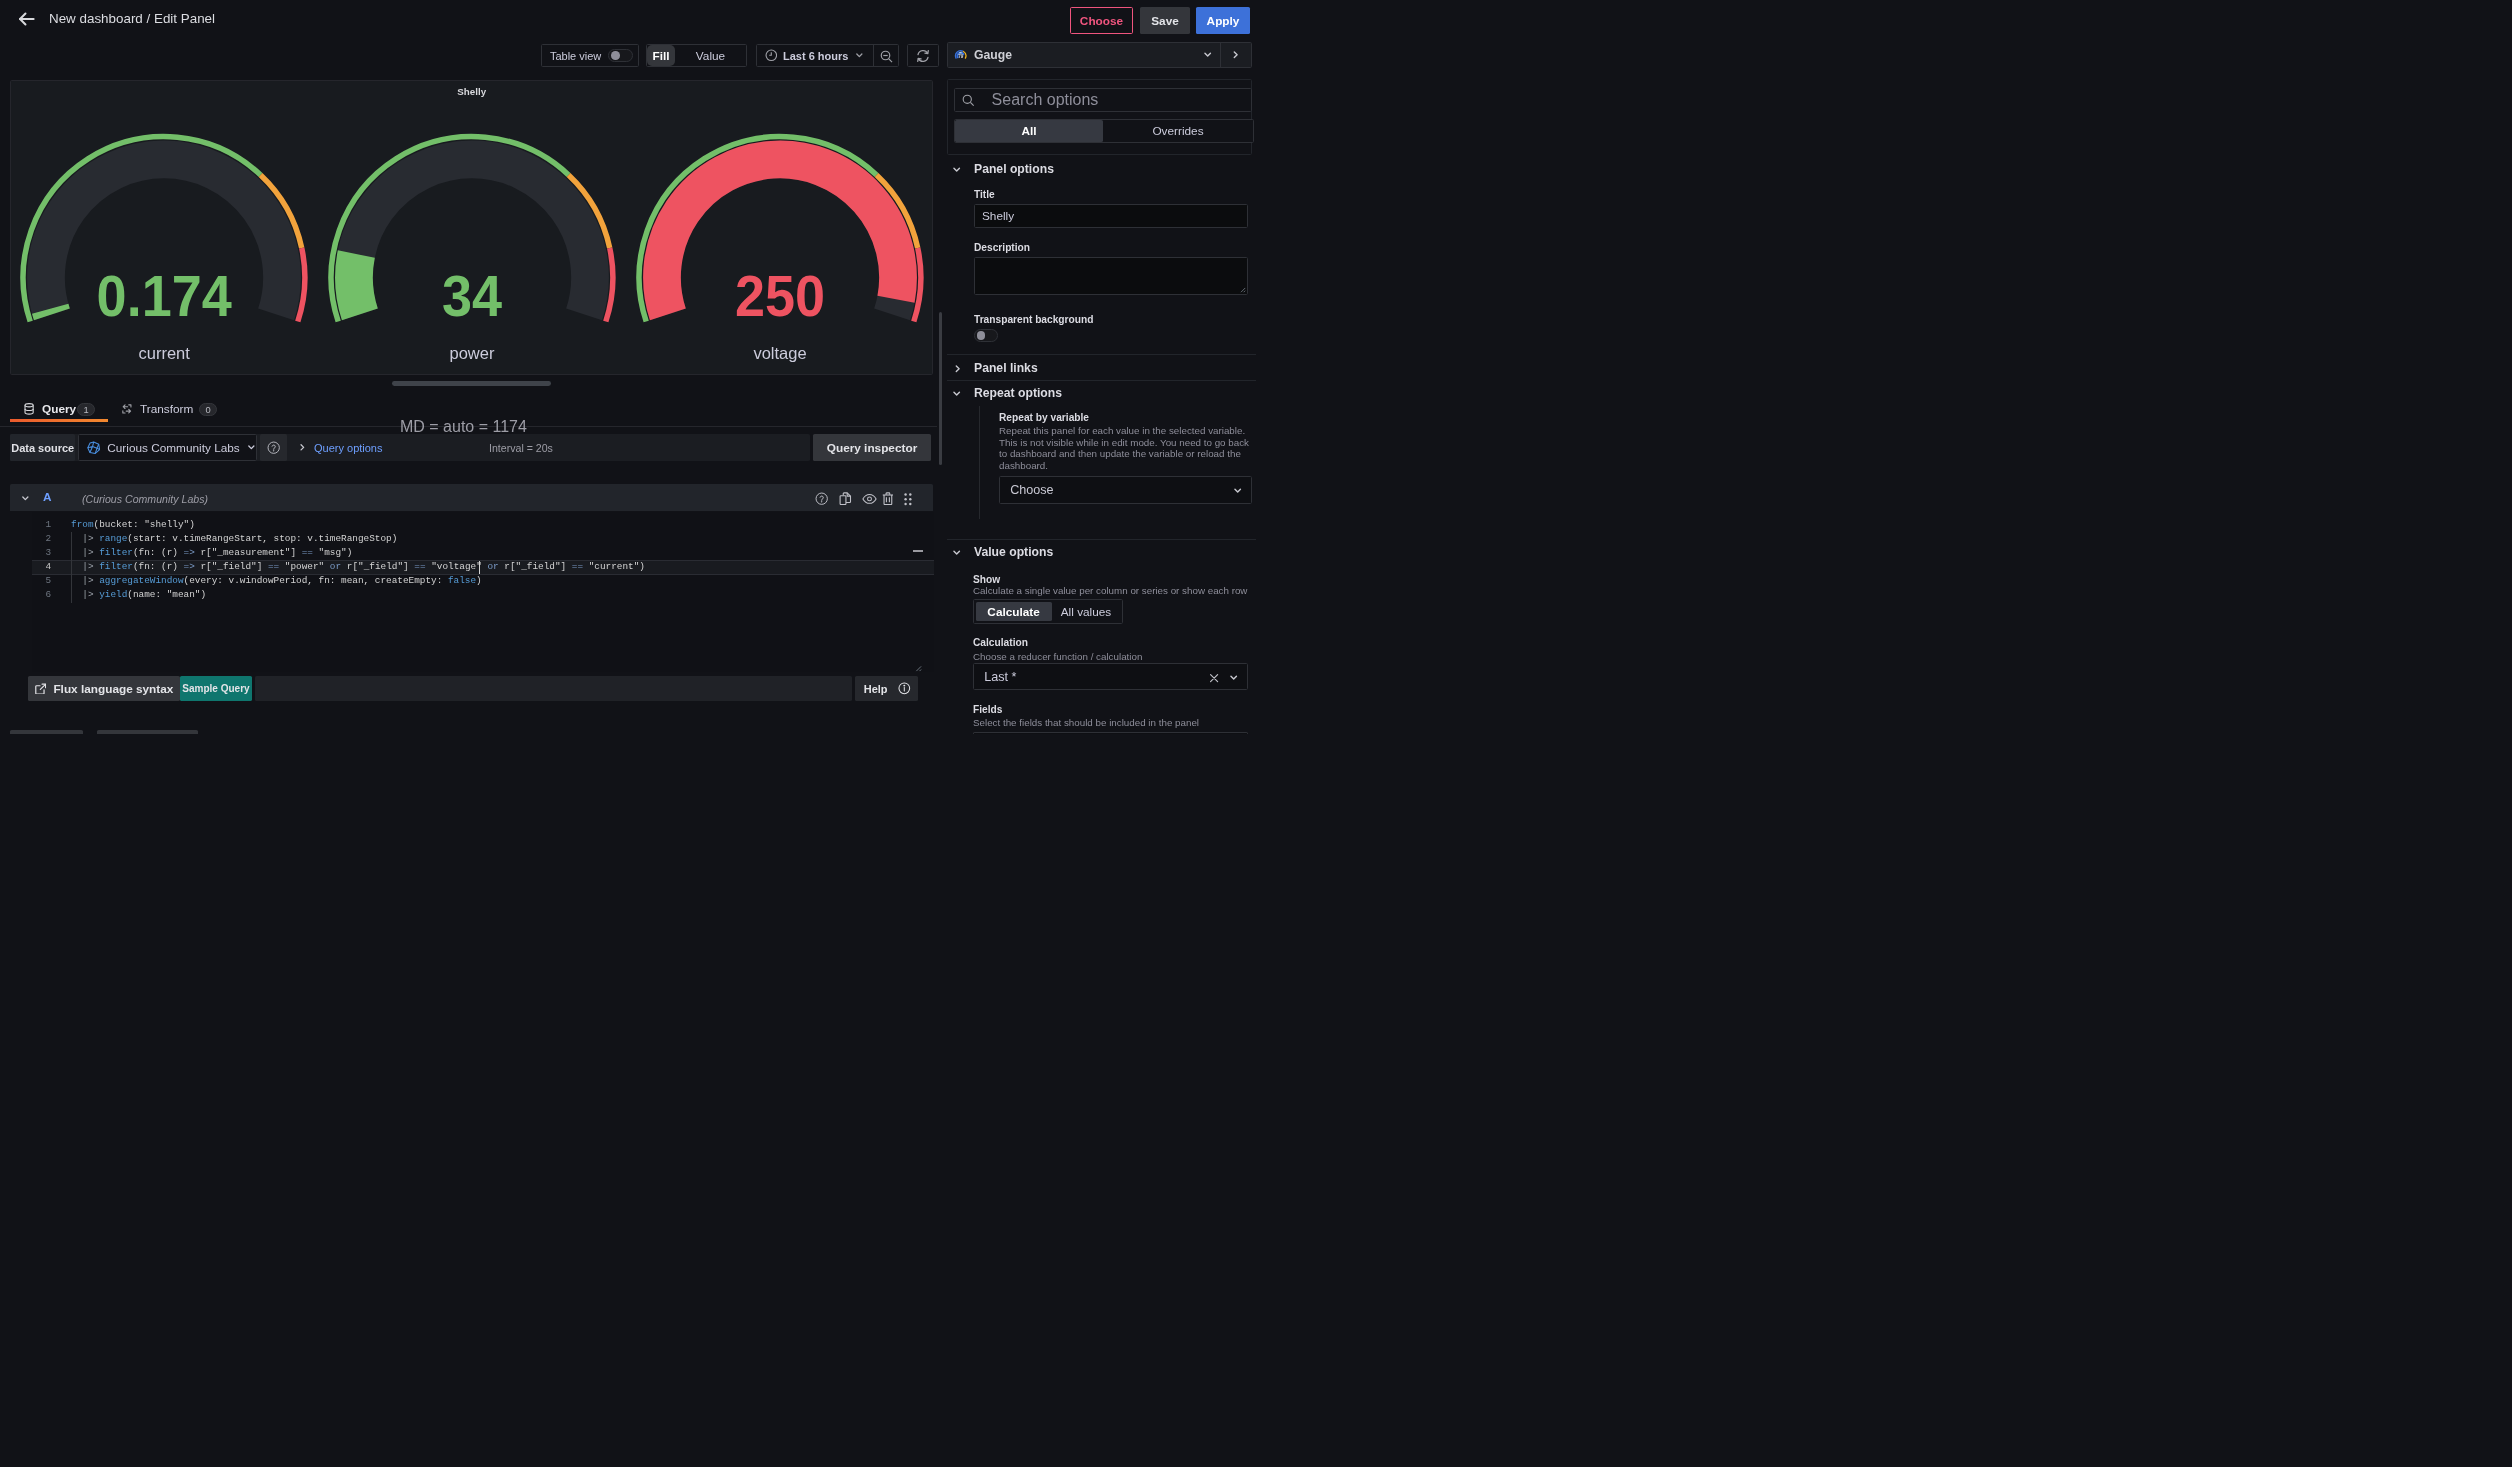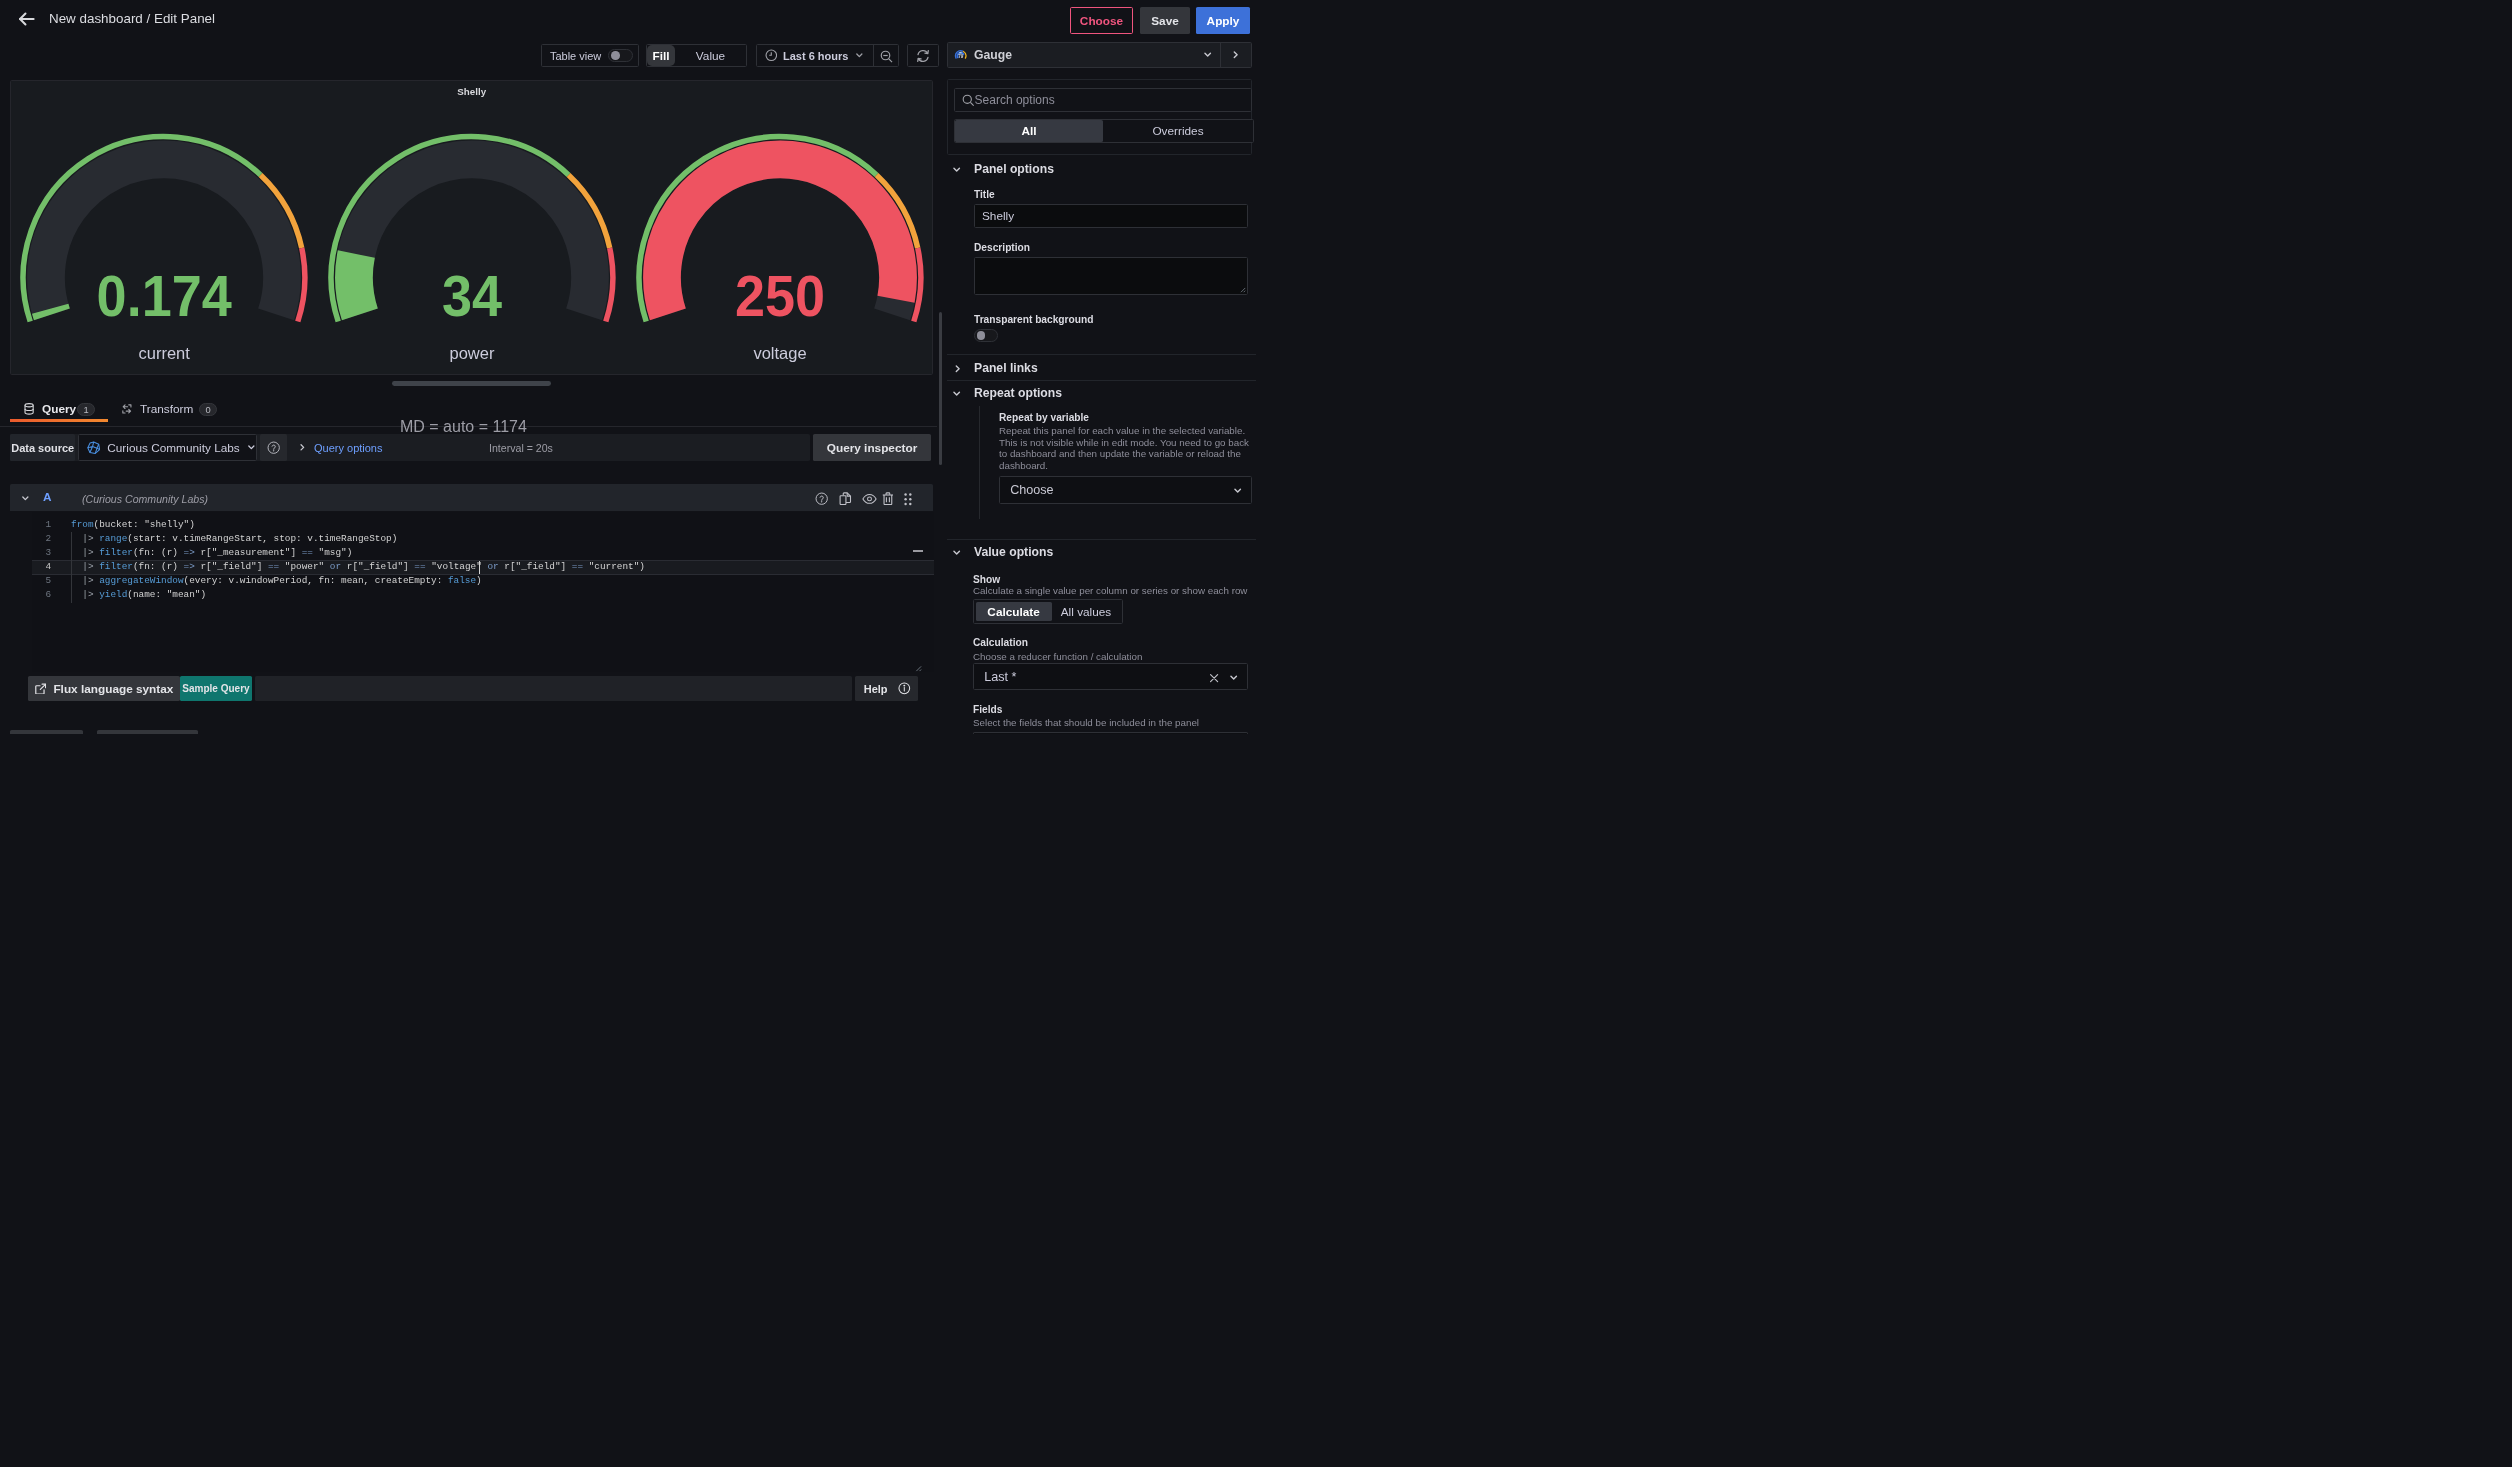--- a/index.html
+++ b/index.html
@@ -274,21 +274,21 @@
     </div>
 
 <div class="abs" style="left:947px;top:79px;width:305px;height:76px;border:0.8px solid #22252b;border-radius:1.6px"></div>
 <div class="abs bx" style="left:954px;top:88px;width:298px;height:23.6px;display:flex;align-items:center">
   <span style="margin-left:7px">
         <svg width="12.6" height="12.6" viewBox="0 0 16 16" fill="none" stroke="#9fa0a7" stroke-width="1.4">
           <circle cx="6.7" cy="6.7" r="5.2"></circle>
           <path d="M10.7 10.7 L14.8 14.8"></path>
         </svg>
       </span>
-  <span style="margin-left:0;font-size:12px;color:#8e8e9a">Search options</span>
+  <span style="margin-left:17px;font-size:16px;color:#8e8e9a">Search options</span>
 </div>
 <div class="abs bx" style="left:954px;top:119px;width:300px;height:23.6px;background:#111217;display:flex;padding:0">
   <span class="seg" style="width:148px;background:#363941;border-radius:1.6px;color:#fff;font-weight:700;font-size:11.8px">All</span>
   <span class="seg" style="flex:1;color:#ccccdc;font-size:11.8px">Overrides</span>
 </div>
 
 <div class="abs" style="left:952px;top:165px">
       <svg width="9.4" height="9.4" viewBox="0 0 12 12" fill="none" stroke="#c8c9d0" stroke-width="1.8" stroke-linecap="round" stroke-linejoin="round">
         <path d="M2.5 4.2 L6 7.8 L9.5 4.2"></path>
       </svg>

